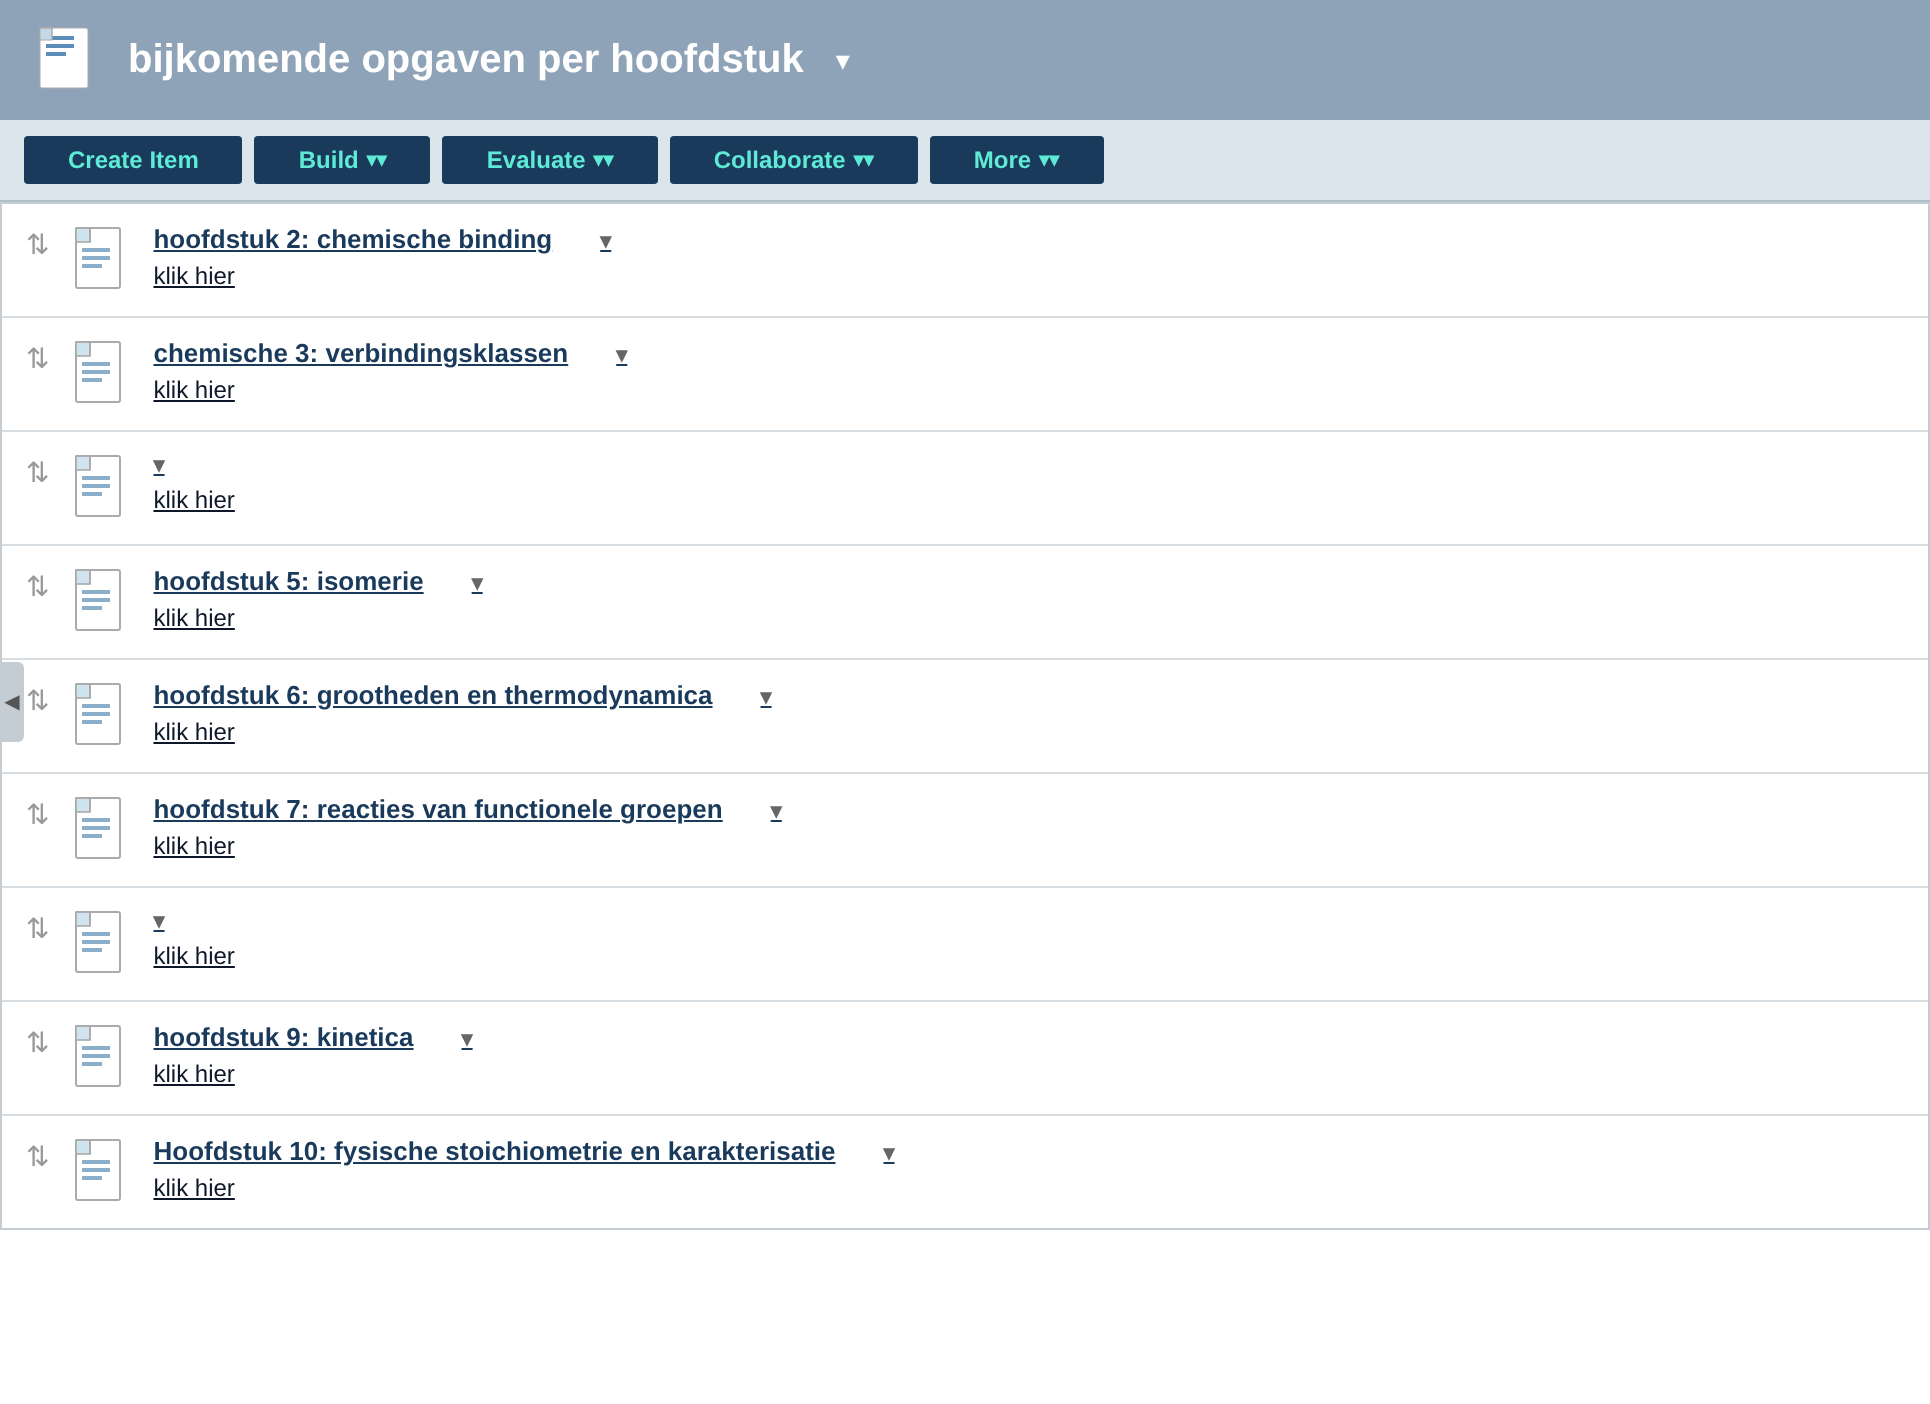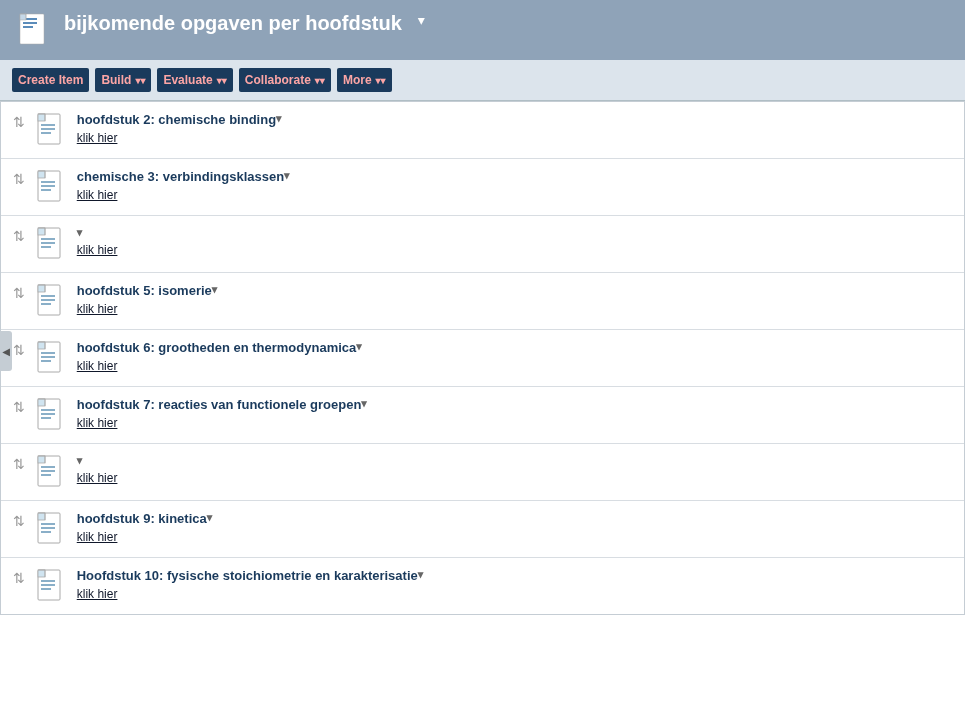--- a/index.html
+++ b/index.html
@@ -8,21 +8,21 @@
       font-size: 13px;
       background: #fff;
       color: #333;
     }
 
     
     .header {
       background: #8fa3b8;
       padding: 12px 16px;
       display: flex;
-      align-items: flex-start;
+      align-items: center;
       gap: 12px;
       min-height: 58px;
     }
     .header-icon {
       width: 36px;
       height: 36px;
       flex-shrink: 0;
     }
     .header-title {
       font-size: 20px;
@@ -40,23 +40,23 @@
     .toolbar {
       background: #dce4ec;
       padding: 8px 12px;
       display: flex;
       align-items: center;
       gap: 6px;
       border-bottom: 1px solid #b0bec5;
     }
     .toolbar-btn {
       background: #1a3a5c;
-      color: #fca5a5;
+      color: #5eead4;
       border: none;
-      padding: 5px 6px;
+      padding: 5px 22px;
       font-size: 12px;
       font-weight: bold;
       cursor: pointer;
       display: flex;
       align-items: center;
       gap: 4px;
       border-radius: 2px;
     }
     .toolbar-btn .arrow {
       font-size: 10px;
@@ -97,23 +97,24 @@
       justify-content: center;
     }
     .item-content {
       flex: 1;
     }
     .item-title {
       font-weight: bold;
       font-size: 13px;
       color: #1a3a5c;
       display: flex;
-      align-items: flex-start;
-      gap: 0;
+      align-items: flex-end;
+      gap: 24px;
       margin-bottom: 3px;
+      text-decoration: underline;
     }
     .item-title-text {
       color: #1a3a5c;
     }
     .item-dropdown {
       font-size: 11px;
       color: #666;
       cursor: pointer;
     }
     .item-link {

